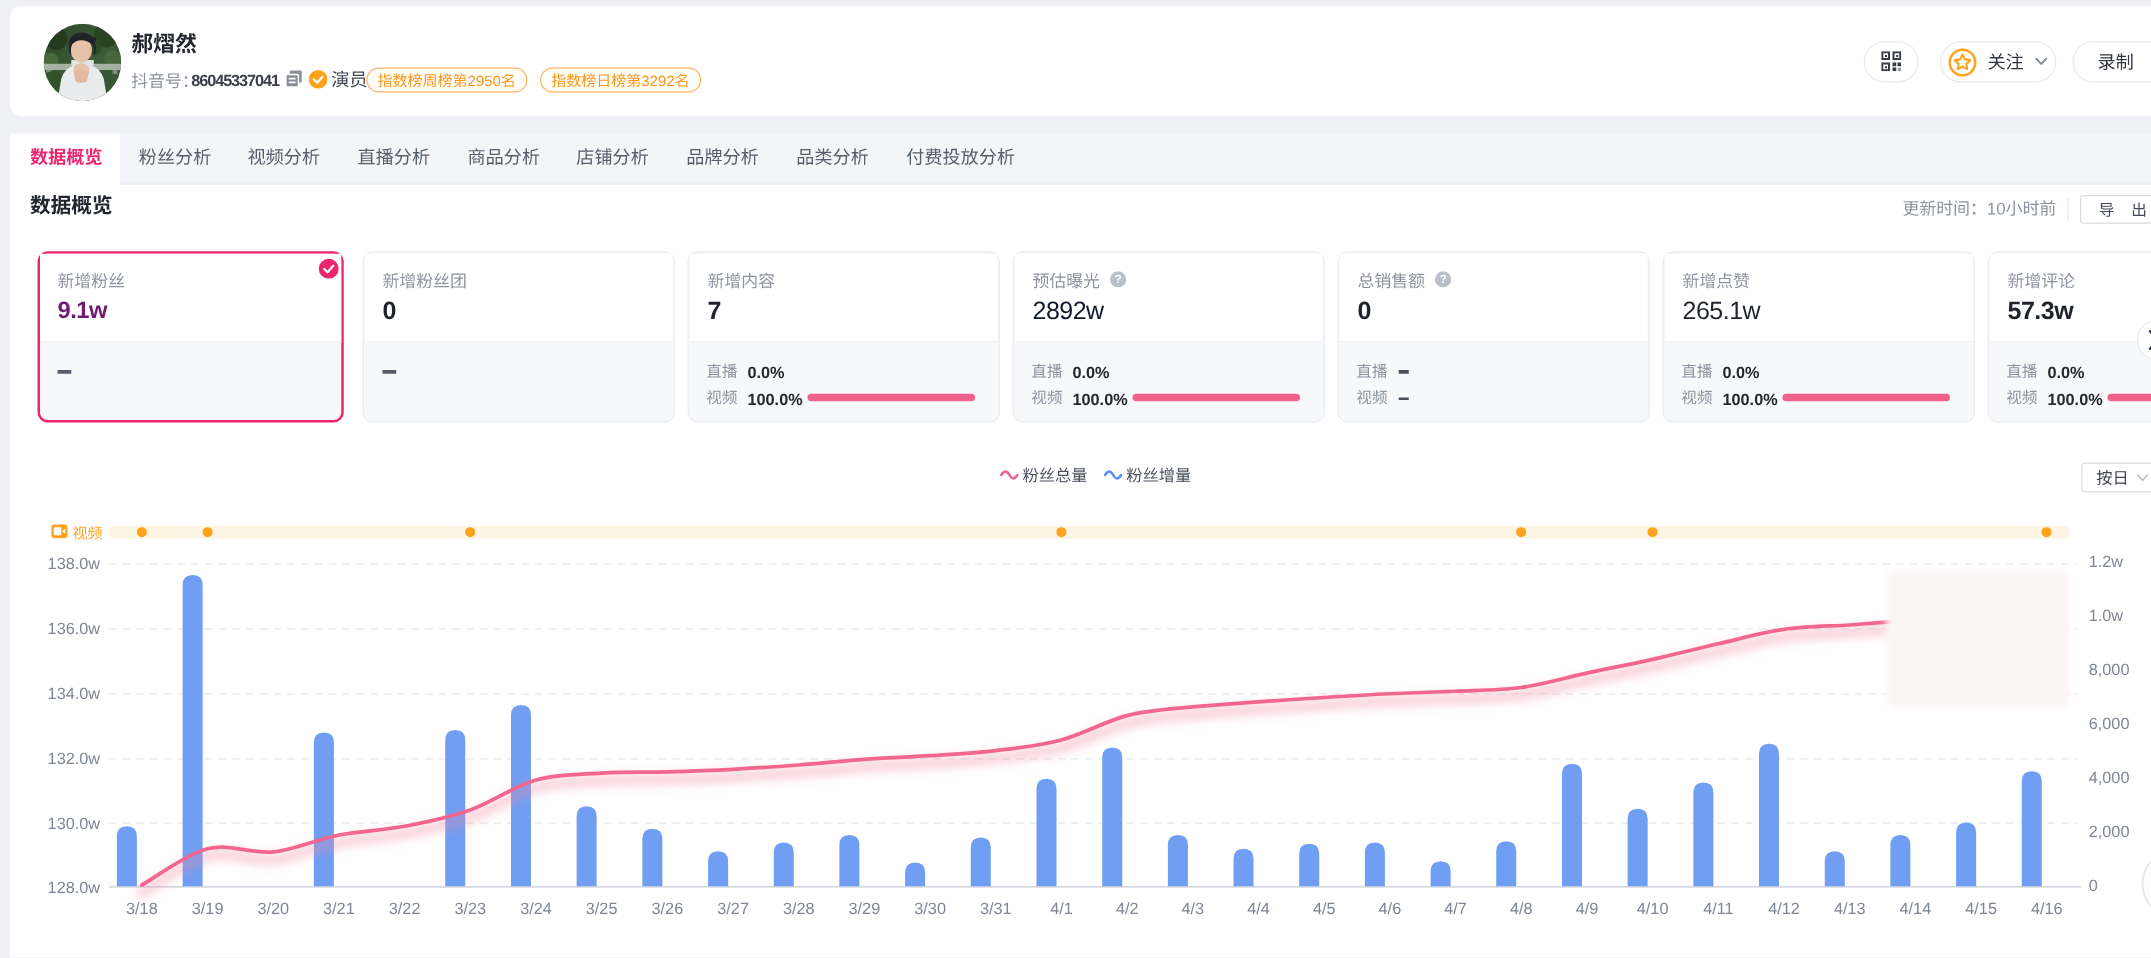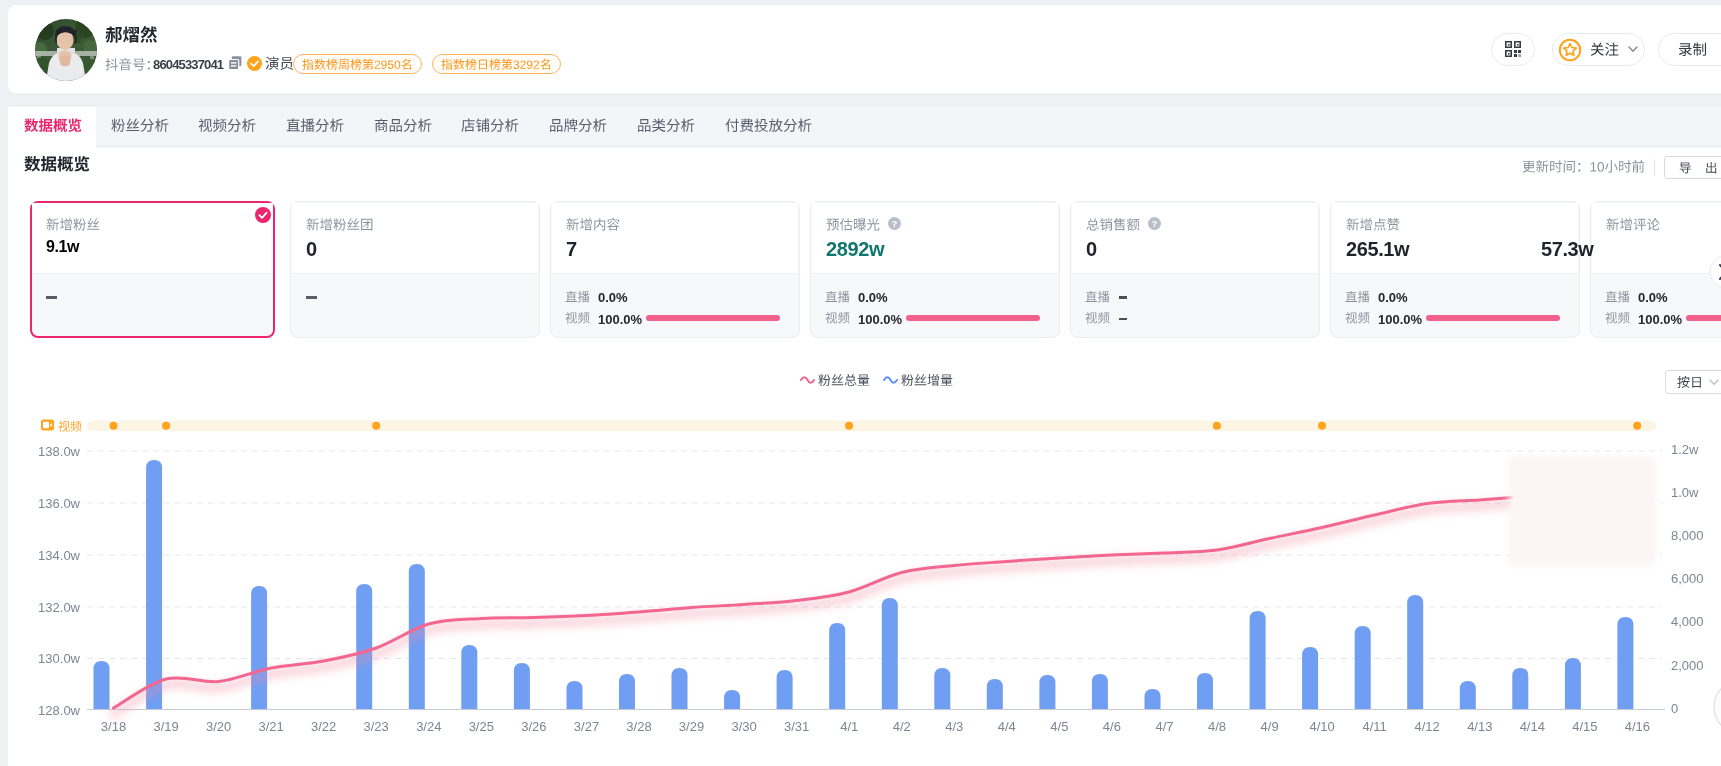--- a/index.html
+++ b/index.html
@@ -132,21 +132,21 @@
 <div style="position:absolute;left:1664px;top:156px;width:66px;height:23px;border:1px solid #d8dbe2;border-radius:3px;background:#fff;"></div>
 <svg style="position:absolute;left:1679.0px;top:157.6px;overflow:visible" width="44" height="18">
     <path transform="translate(0,14.4)" d="M2.6 -2.3C3.4 -1.6 4.3 -0.7 4.7 -0.0L5.4 -0.6C5.0 -1.2 4.1 -2.1 3.4 -2.8H8.1V-0.1C8.1 0.1 8.0 0.1 7.8 0.1C7.5 0.1 6.6 0.1 5.7 0.1C5.9 0.4 6.0 0.7 6.1 1.0C7.2 1.0 8.0 1.0 8.5 0.8C8.9 0.7 9.1 0.4 9.1 -0.1V-2.8H11.8V-3.6H9.1V-4.6H8.1V-3.6H0.8V-2.8H3.2ZM1.7 -9.6V-6.4C1.7 -5.2 2.3 -4.9 4.4 -4.9C4.8 -4.9 8.9 -4.9 9.4 -4.9C10.9 -4.9 11.4 -5.2 11.5 -6.5C11.2 -6.6 10.9 -6.7 10.6 -6.8C10.5 -5.9 10.3 -5.7 9.3 -5.7C8.4 -5.7 5.0 -5.7 4.3 -5.7C2.9 -5.7 2.7 -5.8 2.7 -6.4V-7.0H10.3V-10.0H1.7ZM2.7 -9.2H9.4V-7.9H2.7Z M27.3 -4.3V0.3H36.2V1.0H37.2V-4.3H36.2V-0.7H32.7V-5.1H36.7V-9.4H35.7V-6.0H32.7V-10.5H31.7V-6.0H28.9V-9.4H27.9V-5.1H31.7V-0.7H28.3V-4.3Z" fill="#434956"></path>
   </svg>
 <div style="position:absolute;left:30px;top:201px;width:245px;height:137px;border:2px solid #ed256f;border-radius:8px;background:#f7f8fa;overflow:hidden;"></div>
 <div style="position:absolute;left:32px;top:203px;width:241px;height:71px;background:#fff;"></div>
 <div style="position:absolute;left:32px;top:273px;width:241px;height:1px;background:#eef0f4;"></div>
 <svg style="position:absolute;left:46.0px;top:213.5px;overflow:visible" width="54" height="19">
     <path transform="translate(0,15.5)" d="M4.9 -2.9C5.3 -2.2 5.8 -1.3 6.0 -0.7L6.7 -1.1C6.5 -1.7 6.0 -2.6 5.5 -3.2ZM1.8 -3.2C1.6 -2.3 1.1 -1.5 0.6 -0.9C0.8 -0.8 1.1 -0.5 1.3 -0.4C1.8 -1.0 2.3 -2.0 2.6 -3.0ZM7.5 -10.0V-5.4C7.5 -3.6 7.4 -1.3 6.2 0.3C6.4 0.5 6.8 0.8 7.0 1.0C8.2 -0.8 8.4 -3.5 8.4 -5.4V-5.8H10.5V1.0H11.4V-5.8H12.9V-6.8H8.4V-9.4C9.8 -9.6 11.4 -9.9 12.5 -10.4L11.7 -11.1C10.7 -10.7 9.0 -10.3 7.5 -10.0ZM2.9 -11.2C3.1 -10.8 3.3 -10.3 3.5 -9.9H0.8V-9.1H6.8V-9.9H4.5C4.4 -10.4 4.1 -10.9 3.8 -11.4ZM5.1 -9.0C4.9 -8.4 4.6 -7.5 4.4 -6.8H0.6V-6.0H3.4V-4.6H0.7V-3.7H3.4V-0.2C3.4 -0.1 3.4 -0.1 3.2 -0.1C3.1 -0.1 2.7 -0.1 2.2 -0.1C2.3 0.2 2.5 0.6 2.5 0.8C3.1 0.8 3.6 0.8 3.9 0.6C4.2 0.5 4.3 0.2 4.3 -0.2V-3.7H6.8V-4.6H4.3V-6.0H7.0V-6.8H5.3C5.5 -7.4 5.8 -8.1 6.0 -8.8ZM1.7 -8.8C2.0 -8.2 2.2 -7.4 2.2 -6.8L3.1 -7.1C3.0 -7.6 2.8 -8.4 2.5 -9.0Z M19.8 -8.0C20.2 -7.4 20.6 -6.6 20.7 -6.1L21.3 -6.4C21.2 -6.9 20.8 -7.7 20.4 -8.3ZM23.9 -8.3C23.7 -7.7 23.2 -6.8 22.8 -6.3L23.4 -6.1C23.7 -6.6 24.2 -7.3 24.6 -8.0ZM14.1 -1.7 14.4 -0.7C15.5 -1.2 16.8 -1.7 18.2 -2.2L18.0 -3.2L16.6 -2.6V-7.1H18.0V-8.0H16.6V-11.2H15.7V-8.0H14.2V-7.1H15.7V-2.3ZM19.5 -10.9C19.8 -10.5 20.2 -9.8 20.4 -9.4L21.3 -9.8C21.1 -10.2 20.7 -10.9 20.3 -11.3ZM18.5 -9.4V-4.9H25.7V-9.4H23.9C24.3 -9.9 24.7 -10.4 25.0 -11.0L24.0 -11.4C23.7 -10.8 23.2 -9.9 22.9 -9.4ZM19.4 -8.7H21.7V-5.6H19.4ZM22.5 -8.7H24.9V-5.6H22.5ZM20.2 -1.4H24.2V-0.4H20.2ZM20.2 -2.1V-3.3H24.2V-2.1ZM19.2 -4.0V1.0H20.2V0.4H24.2V1.0H25.1V-4.0Z M37.6 -11.1 36.7 -10.9C37.2 -8.5 37.9 -6.9 39.4 -5.5C39.5 -5.8 39.8 -6.1 40.1 -6.3C38.7 -7.5 38.1 -8.9 37.6 -11.1ZM27.7 -10.2C28.0 -9.3 28.3 -8.1 28.4 -7.3L29.2 -7.5C29.1 -8.3 28.8 -9.5 28.5 -10.4ZM31.8 -10.5C31.6 -9.6 31.2 -8.3 30.9 -7.5L31.6 -7.3C31.9 -8.0 32.3 -9.2 32.7 -10.2ZM27.6 -6.7V-5.7H29.4C29.0 -4.3 28.2 -2.7 27.4 -1.8C27.6 -1.5 27.9 -1.1 28.0 -0.8C28.6 -1.6 29.2 -2.8 29.7 -4.1V1.1H30.6V-4.0C31.1 -3.4 31.7 -2.6 31.9 -2.1L32.5 -2.9C32.3 -3.3 31.1 -4.7 30.6 -5.1V-5.7H32.4V-6.2C32.5 -6.0 32.7 -5.6 32.8 -5.4C32.9 -5.5 33.1 -5.6 33.2 -5.8V-5.0H34.8C34.6 -2.5 33.8 -0.7 32.1 0.3C32.3 0.5 32.6 0.9 32.8 1.1C34.6 -0.2 35.5 -2.1 35.8 -5.0H37.8C37.7 -1.7 37.5 -0.4 37.2 -0.1C37.1 0.0 37.0 0.1 36.7 0.1C36.5 0.1 36.0 0.0 35.4 -0.0C35.6 0.2 35.7 0.6 35.7 0.9C36.3 1.0 36.9 1.0 37.2 0.9C37.6 0.9 37.8 0.8 38.1 0.5C38.5 0.0 38.7 -1.4 38.8 -5.5C38.9 -5.7 38.9 -6.0 38.9 -6.0H33.5C34.6 -7.2 35.2 -8.9 35.6 -10.9L34.7 -11.0C34.3 -9.1 33.6 -7.4 32.4 -6.4V-6.7H30.6V-11.3H29.7V-6.7Z M41.2 -0.7V0.3H53.3V-0.7ZM42.1 -1.9C42.4 -2.1 42.9 -2.1 46.8 -2.4C46.8 -2.6 46.8 -3.0 46.9 -3.3L43.4 -3.1C44.8 -4.5 46.1 -6.4 47.3 -8.3L46.4 -8.8C46.0 -8.1 45.5 -7.3 45.1 -6.6L43.0 -6.5C43.9 -7.8 44.8 -9.4 45.5 -10.9L44.5 -11.3C43.9 -9.6 42.8 -7.7 42.4 -7.3C42.1 -6.8 41.9 -6.5 41.6 -6.4C41.7 -6.1 41.9 -5.7 41.9 -5.5C42.2 -5.5 42.5 -5.6 44.4 -5.7C43.8 -4.9 43.2 -4.2 43.0 -3.9C42.5 -3.3 42.1 -2.9 41.8 -2.9C41.9 -2.6 42.1 -2.1 42.1 -1.9ZM47.6 -2.0C48.0 -2.1 48.5 -2.2 52.8 -2.4C52.8 -2.6 52.8 -3.1 52.9 -3.3L49.0 -3.1C50.4 -4.6 51.8 -6.4 53.0 -8.2L52.1 -8.7C51.7 -8.0 51.2 -7.3 50.8 -6.7L48.6 -6.6C49.5 -7.8 50.4 -9.4 51.1 -10.9L50.1 -11.3C49.5 -9.6 48.4 -7.8 48.0 -7.3C47.7 -6.8 47.4 -6.5 47.2 -6.5C47.3 -6.2 47.4 -5.7 47.5 -5.5C47.7 -5.6 48.1 -5.7 50.1 -5.8C49.4 -4.9 48.8 -4.2 48.5 -3.9C48.0 -3.4 47.6 -3.0 47.3 -2.9C47.4 -2.7 47.6 -2.2 47.6 -2.0Z" fill="#8b919d"></path>
   </svg>
-<div class="abs" style="left:46px;top:238px;font-size:16px;font-weight:bold;letter-spacing:-0.4px;color:#000000">9.1w</div>
+<div class="abs" style="left:46px;top:238px;font-size:19px;font-weight:bold;letter-spacing:-0.4px;color:#701a75">9.1w</div>
 <div style="position:absolute;left:46px;top:296px;width:11px;height:2.5px;background:#575e69;"></div>
 <div style="position:absolute;left:290px;top:201px;width:250px;height:137px;border:1px solid #e9ecf1;border-radius:8px;background:#f7f8fa;overflow:hidden;"></div>
 <div style="position:absolute;left:292px;top:203px;width:246px;height:71px;background:#fff;"></div>
 <div style="position:absolute;left:292px;top:273px;width:246px;height:1px;background:#eef0f4;"></div>
 <svg style="position:absolute;left:306.0px;top:213.5px;overflow:visible" width="68" height="19">
     <path transform="translate(0,15.5)" d="M4.9 -2.9C5.3 -2.2 5.8 -1.3 6.0 -0.7L6.7 -1.1C6.5 -1.7 6.0 -2.6 5.5 -3.2ZM1.8 -3.2C1.6 -2.3 1.1 -1.5 0.6 -0.9C0.8 -0.8 1.1 -0.5 1.3 -0.4C1.8 -1.0 2.3 -2.0 2.6 -3.0ZM7.5 -10.0V-5.4C7.5 -3.6 7.4 -1.3 6.2 0.3C6.4 0.5 6.8 0.8 7.0 1.0C8.2 -0.8 8.4 -3.5 8.4 -5.4V-5.8H10.5V1.0H11.4V-5.8H12.9V-6.8H8.4V-9.4C9.8 -9.6 11.4 -9.9 12.5 -10.4L11.7 -11.1C10.7 -10.7 9.0 -10.3 7.5 -10.0ZM2.9 -11.2C3.1 -10.8 3.3 -10.3 3.5 -9.9H0.8V-9.1H6.8V-9.9H4.5C4.4 -10.4 4.1 -10.9 3.8 -11.4ZM5.1 -9.0C4.9 -8.4 4.6 -7.5 4.4 -6.8H0.6V-6.0H3.4V-4.6H0.7V-3.7H3.4V-0.2C3.4 -0.1 3.4 -0.1 3.2 -0.1C3.1 -0.1 2.7 -0.1 2.2 -0.1C2.3 0.2 2.5 0.6 2.5 0.8C3.1 0.8 3.6 0.8 3.9 0.6C4.2 0.5 4.3 0.2 4.3 -0.2V-3.7H6.8V-4.6H4.3V-6.0H7.0V-6.8H5.3C5.5 -7.4 5.8 -8.1 6.0 -8.8ZM1.7 -8.8C2.0 -8.2 2.2 -7.4 2.2 -6.8L3.1 -7.1C3.0 -7.6 2.8 -8.4 2.5 -9.0Z M19.8 -8.0C20.2 -7.4 20.6 -6.6 20.7 -6.1L21.3 -6.4C21.2 -6.9 20.8 -7.7 20.4 -8.3ZM23.9 -8.3C23.7 -7.7 23.2 -6.8 22.8 -6.3L23.4 -6.1C23.7 -6.6 24.2 -7.3 24.6 -8.0ZM14.1 -1.7 14.4 -0.7C15.5 -1.2 16.8 -1.7 18.2 -2.2L18.0 -3.2L16.6 -2.6V-7.1H18.0V-8.0H16.6V-11.2H15.7V-8.0H14.2V-7.1H15.7V-2.3ZM19.5 -10.9C19.8 -10.5 20.2 -9.8 20.4 -9.4L21.3 -9.8C21.1 -10.2 20.7 -10.9 20.3 -11.3ZM18.5 -9.4V-4.9H25.7V-9.4H23.9C24.3 -9.9 24.7 -10.4 25.0 -11.0L24.0 -11.4C23.7 -10.8 23.2 -9.9 22.9 -9.4ZM19.4 -8.7H21.7V-5.6H19.4ZM22.5 -8.7H24.9V-5.6H22.5ZM20.2 -1.4H24.2V-0.4H20.2ZM20.2 -2.1V-3.3H24.2V-2.1ZM19.2 -4.0V1.0H20.2V0.4H24.2V1.0H25.1V-4.0Z M37.6 -11.1 36.7 -10.9C37.2 -8.5 37.9 -6.9 39.4 -5.5C39.5 -5.8 39.8 -6.1 40.1 -6.3C38.7 -7.5 38.1 -8.9 37.6 -11.1ZM27.7 -10.2C28.0 -9.3 28.3 -8.1 28.4 -7.3L29.2 -7.5C29.1 -8.3 28.8 -9.5 28.5 -10.4ZM31.8 -10.5C31.6 -9.6 31.2 -8.3 30.9 -7.5L31.6 -7.3C31.9 -8.0 32.3 -9.2 32.7 -10.2ZM27.6 -6.7V-5.7H29.4C29.0 -4.3 28.2 -2.7 27.4 -1.8C27.6 -1.5 27.9 -1.1 28.0 -0.8C28.6 -1.6 29.2 -2.8 29.7 -4.1V1.1H30.6V-4.0C31.1 -3.4 31.7 -2.6 31.9 -2.1L32.5 -2.9C32.3 -3.3 31.1 -4.7 30.6 -5.1V-5.7H32.4V-6.2C32.5 -6.0 32.7 -5.6 32.8 -5.4C32.9 -5.5 33.1 -5.6 33.2 -5.8V-5.0H34.8C34.6 -2.5 33.8 -0.7 32.1 0.3C32.3 0.5 32.6 0.9 32.8 1.1C34.6 -0.2 35.5 -2.1 35.8 -5.0H37.8C37.7 -1.7 37.5 -0.4 37.2 -0.1C37.1 0.0 37.0 0.1 36.7 0.1C36.5 0.1 36.0 0.0 35.4 -0.0C35.6 0.2 35.7 0.6 35.7 0.9C36.3 1.0 36.9 1.0 37.2 0.9C37.6 0.9 37.8 0.8 38.1 0.5C38.5 0.0 38.7 -1.4 38.8 -5.5C38.9 -5.7 38.9 -6.0 38.9 -6.0H33.5C34.6 -7.2 35.2 -8.9 35.6 -10.9L34.7 -11.0C34.3 -9.1 33.6 -7.4 32.4 -6.4V-6.7H30.6V-11.3H29.7V-6.7Z M41.2 -0.7V0.3H53.3V-0.7ZM42.1 -1.9C42.4 -2.1 42.9 -2.1 46.8 -2.4C46.8 -2.6 46.8 -3.0 46.9 -3.3L43.4 -3.1C44.8 -4.5 46.1 -6.4 47.3 -8.3L46.4 -8.8C46.0 -8.1 45.5 -7.3 45.1 -6.6L43.0 -6.5C43.9 -7.8 44.8 -9.4 45.5 -10.9L44.5 -11.3C43.9 -9.6 42.8 -7.7 42.4 -7.3C42.1 -6.8 41.9 -6.5 41.6 -6.4C41.7 -6.1 41.9 -5.7 41.9 -5.5C42.2 -5.5 42.5 -5.6 44.4 -5.7C43.8 -4.9 43.2 -4.2 43.0 -3.9C42.5 -3.3 42.1 -2.9 41.8 -2.9C41.9 -2.6 42.1 -2.1 42.1 -1.9ZM47.6 -2.0C48.0 -2.1 48.5 -2.2 52.8 -2.4C52.8 -2.6 52.8 -3.1 52.9 -3.3L49.0 -3.1C50.4 -4.6 51.8 -6.4 53.0 -8.2L52.1 -8.7C51.7 -8.0 51.2 -7.3 50.8 -6.7L48.6 -6.6C49.5 -7.8 50.4 -9.4 51.1 -10.9L50.1 -11.3C49.5 -9.6 48.4 -7.8 48.0 -7.3C47.7 -6.8 47.4 -6.5 47.2 -6.5C47.3 -6.2 47.4 -5.7 47.5 -5.5C47.7 -5.6 48.1 -5.7 50.1 -5.8C49.4 -4.9 48.8 -4.2 48.5 -3.9C48.0 -3.4 47.6 -3.0 47.3 -2.9C47.4 -2.7 47.6 -2.2 47.6 -2.0Z M55.1 -10.7V1.1H56.2V0.5H65.3V1.1H66.4V-10.7ZM56.2 -0.4V-9.8H65.3V-0.4ZM61.4 -9.2V-7.5H57.1V-6.6H61.1C60.0 -5.1 58.4 -3.8 56.9 -3.0C57.1 -2.8 57.4 -2.5 57.5 -2.3C58.9 -3.0 60.3 -4.2 61.4 -5.5V-2.3C61.4 -2.1 61.4 -2.1 61.2 -2.1C61.0 -2.1 60.5 -2.1 59.8 -2.1C60.0 -1.8 60.1 -1.5 60.2 -1.2C61.0 -1.2 61.6 -1.2 61.9 -1.4C62.3 -1.5 62.4 -1.8 62.4 -2.3V-6.6H64.5V-7.5H62.4V-9.2Z" fill="#8b919d"></path>
   </svg>
 <div class="abs" style="left:306px;top:238px;font-size:20px;font-weight:bold;letter-spacing:-0.4px;color:#1f232b">0</div>
 <div style="position:absolute;left:306px;top:296px;width:11px;height:2.5px;background:#575e69;"></div>
 <div style="position:absolute;left:550px;top:201px;width:250px;height:137px;border:1px solid #e9ecf1;border-radius:8px;background:#f7f8fa;overflow:hidden;"></div>
@@ -168,21 +168,21 @@
 <div style="position:absolute;left:810px;top:201px;width:250px;height:137px;border:1px solid #e9ecf1;border-radius:8px;background:#f7f8fa;overflow:hidden;"></div>
 <div style="position:absolute;left:812px;top:203px;width:246px;height:71px;background:#fff;"></div>
 <div style="position:absolute;left:812px;top:273px;width:246px;height:1px;background:#eef0f4;"></div>
 <svg style="position:absolute;left:826.0px;top:213.5px;overflow:visible" width="54" height="19">
     <path transform="translate(0,15.5)" d="M9.0 -6.7V-4.0C9.0 -2.6 8.7 -0.8 5.5 0.3C5.8 0.5 6.0 0.8 6.2 1.0C9.6 -0.2 10.0 -2.3 10.0 -4.0V-6.7ZM9.8 -1.2C10.6 -0.5 11.7 0.5 12.3 1.1L13.0 0.4C12.4 -0.2 11.3 -1.2 10.5 -1.8ZM1.2 -8.2C2.0 -7.7 3.1 -6.9 3.8 -6.3H0.5V-5.4H2.7V-0.1C2.7 0.0 2.7 0.1 2.5 0.1C2.3 0.1 1.7 0.1 1.0 0.1C1.1 0.4 1.3 0.8 1.3 1.1C2.2 1.1 2.8 1.0 3.2 0.9C3.6 0.7 3.7 0.4 3.7 -0.1V-5.4H5.2C4.9 -4.7 4.6 -4.0 4.4 -3.5L5.2 -3.3C5.5 -4.0 6.0 -5.2 6.3 -6.2L5.7 -6.4L5.5 -6.3H4.6L4.9 -6.7C4.6 -6.9 4.1 -7.3 3.6 -7.6C4.4 -8.3 5.3 -9.3 5.9 -10.3L5.3 -10.7L5.1 -10.7H0.8V-9.8H4.4C4.0 -9.2 3.5 -8.5 2.9 -8.1L1.7 -8.9ZM6.8 -8.5V-2.1H7.7V-7.5H11.4V-2.1H12.4V-8.5H9.8L10.2 -9.8H12.9V-10.7H6.3V-9.8H9.1C9.0 -9.4 8.9 -8.9 8.8 -8.5Z M17.1 -11.3C16.3 -9.2 15.1 -7.2 13.7 -5.9C13.9 -5.7 14.2 -5.1 14.3 -4.9C14.8 -5.4 15.2 -5.9 15.7 -6.5V1.1H16.6V-8.0C17.2 -9.0 17.7 -10.0 18.1 -11.0ZM17.9 -8.4V-7.4H21.6V-4.6H18.7V1.1H19.7V0.5H24.6V1.0H25.6V-4.6H22.6V-7.4H26.5V-8.4H22.6V-11.3H21.6V-8.4ZM19.7 -0.5V-3.7H24.6V-0.5Z M33.3 -8.7H38.1V-8.0H33.3ZM33.3 -10.2H38.1V-9.4H33.3ZM33.1 -2.3C33.4 -2.0 33.9 -1.5 34.0 -1.2L34.7 -1.7C34.5 -2.0 34.0 -2.4 33.7 -2.7ZM30.4 -5.6V-2.5H28.8V-5.6ZM30.4 -6.5H28.8V-9.5H30.4ZM28.0 -10.4V-0.5H28.8V-1.6H31.2V-10.4ZM32.0 -6.4V-5.7H33.7V-4.7H31.6V-4.0H33.5C32.9 -3.4 32.0 -2.8 31.2 -2.5C31.4 -2.4 31.6 -2.1 31.8 -1.9C32.7 -2.3 33.8 -3.1 34.5 -4.0H37.1C37.6 -3.2 38.6 -2.3 39.4 -1.8C39.6 -2.0 39.8 -2.3 40.0 -2.5C39.3 -2.8 38.5 -3.4 37.9 -4.0H39.9V-4.7H37.8V-5.7H39.5V-6.4H37.8V-7.2H39.0V-10.9H32.3V-7.2H33.7V-6.4ZM34.6 -7.2H36.9V-6.4H34.6ZM34.6 -4.7V-5.7H36.9V-4.7ZM37.7 -2.7C37.4 -2.4 36.8 -1.8 36.4 -1.4L36.1 -1.6V-3.6H35.2V-1.6C33.8 -1.0 32.4 -0.5 31.5 -0.1L31.8 0.6C32.8 0.2 34.0 -0.3 35.2 -0.8V0.1C35.2 0.3 35.2 0.3 35.0 0.3C34.8 0.4 34.3 0.4 33.7 0.3C33.8 0.6 34.0 0.9 34.0 1.1C34.8 1.1 35.4 1.1 35.7 1.0C36.0 0.8 36.1 0.6 36.1 0.2V-0.8C37.1 -0.4 38.2 0.2 38.9 0.6L39.4 -0.1C38.8 -0.4 38.0 -0.8 37.1 -1.2C37.5 -1.5 37.9 -1.9 38.3 -2.3Z M42.4 -10.3C43.1 -9.3 43.7 -7.9 44.0 -7.0L44.9 -7.3C44.7 -8.3 44.0 -9.6 43.3 -10.7ZM51.2 -10.8C50.9 -9.8 50.1 -8.3 49.5 -7.3L50.4 -7.0C51.0 -7.9 51.7 -9.3 52.3 -10.4ZM46.7 -11.3V-6.2H41.2V-5.2H44.8C44.6 -2.7 44.1 -0.7 41.0 0.2C41.2 0.4 41.5 0.8 41.6 1.1C45.0 -0.0 45.7 -2.3 45.9 -5.2H48.4V-0.4C48.4 0.7 48.7 1.1 50.0 1.1C50.2 1.1 51.7 1.1 51.9 1.1C53.1 1.1 53.3 0.5 53.5 -1.7C53.2 -1.8 52.7 -2.0 52.5 -2.2C52.5 -0.2 52.4 0.1 51.8 0.1C51.5 0.1 50.3 0.1 50.1 0.1C49.5 0.1 49.4 0.0 49.4 -0.4V-5.2H53.3V-6.2H47.7V-11.3Z" fill="#8b919d"></path>
   </svg>
 <svg class="abs" style="left:888px;top:217px" width="13" height="13">
     <circle cx="6.5" cy="6.5" r="6.5" fill="#b9bfca"></circle>
     <text x="6.5" y="9.8" text-anchor="middle" font-size="9.5" font-weight="bold" fill="#fff" font-family="Liberation Sans">?</text>
   </svg>
-<div class="abs" style="left:826px;top:238px;font-size:20px;font-weight:bold;letter-spacing:-0.4px;color:#0f766e">2892w</div>
+<div class="abs" style="left:826px;top:238px;font-size:20px;font-weight:normal;letter-spacing:-0.4px;color:#0f172a">2892w</div>
 <svg style="position:absolute;left:825.0px;top:286.6px;overflow:visible" width="25" height="18">
     <path transform="translate(0,14.4)" d="M2.4 -7.6V-0.3H0.6V0.5H12.0V-0.3H10.2V-7.6H6.2L6.4 -8.6H11.6V-9.4H6.6L6.8 -10.4L5.7 -10.5L5.6 -9.4H0.9V-8.6H5.5L5.3 -7.6ZM3.3 -5.0H9.3V-4.0H3.3ZM3.3 -5.7V-6.8H9.3V-5.7ZM3.3 -3.3H9.3V-2.2H3.3ZM3.3 -0.3V-1.5H9.3V-0.3Z M22.6 -9.2C22.4 -8.6 22.0 -7.8 21.7 -7.2H21.0V-9.3C22.0 -9.4 23.0 -9.6 23.8 -9.7L23.3 -10.4C21.8 -10.1 19.2 -9.8 17.0 -9.7C17.1 -9.5 17.2 -9.2 17.2 -9.0C18.1 -9.1 19.1 -9.1 20.1 -9.2V-7.2H16.9V-6.5H19.3C18.6 -5.5 17.4 -4.6 16.3 -4.2C16.5 -4.0 16.7 -3.7 16.9 -3.5C17.1 -3.6 17.3 -3.7 17.6 -3.8V1.0H18.4V0.4H22.8V0.9H23.7V-3.8L24.1 -3.6C24.2 -3.8 24.5 -4.1 24.7 -4.3C23.7 -4.7 22.5 -5.6 21.8 -6.5H24.3V-7.2H22.5C22.8 -7.7 23.1 -8.4 23.4 -8.9ZM17.8 -8.7C18.1 -8.2 18.4 -7.6 18.5 -7.2L19.3 -7.5C19.1 -7.9 18.8 -8.5 18.6 -9.0ZM20.1 -6.2V-4.1H21.0V-6.2C21.6 -5.3 22.7 -4.4 23.7 -3.8H17.6C18.5 -4.4 19.5 -5.3 20.1 -6.2ZM20.1 -3.1V-2.1H18.4V-3.1ZM20.9 -3.1H22.8V-2.1H20.9ZM20.1 -1.4V-0.3H18.4V-1.4ZM20.9 -1.4H22.8V-0.3H20.9ZM14.6 -10.5V-8.0H13.0V-7.1H14.6V-4.5L12.8 -3.9L13.1 -3.0L14.6 -3.6V-0.1C14.6 0.1 14.5 0.1 14.4 0.1C14.2 0.2 13.7 0.2 13.2 0.1C13.3 0.4 13.4 0.8 13.5 1.0C14.3 1.0 14.7 1.0 15.0 0.8C15.3 0.7 15.5 0.4 15.5 -0.1V-3.9L16.8 -4.4L16.6 -5.3L15.5 -4.9V-7.1H16.8V-8.0H15.5V-10.5Z" fill="#8b919d"></path>
   </svg>
 <svg style="position:absolute;left:825.0px;top:308.1px;overflow:visible" width="25" height="18">
     <path transform="translate(0,14.4)" d="M5.6 -9.9V-3.2H6.5V-9.1H10.4V-3.2H11.3V-9.9ZM1.9 -10.1C2.4 -9.6 2.9 -8.9 3.1 -8.4L3.9 -8.9C3.6 -9.3 3.1 -10.0 2.6 -10.5ZM8.0 -8.1V-5.7C8.0 -3.7 7.6 -1.3 4.4 0.3C4.6 0.5 4.9 0.8 5.0 1.0C6.9 0.0 7.9 -1.3 8.4 -2.7V-0.2C8.4 0.6 8.7 0.8 9.6 0.8H10.7C11.8 0.8 11.9 0.3 12.1 -1.7C11.8 -1.7 11.5 -1.9 11.3 -2.0C11.2 -0.2 11.2 0.1 10.7 0.1H9.7C9.4 0.1 9.3 0.0 9.3 -0.4V-3.5H8.6C8.8 -4.2 8.9 -5.0 8.9 -5.7V-8.1ZM0.8 -8.3V-7.5H3.8C3.1 -5.9 1.8 -4.3 0.5 -3.5C0.6 -3.3 0.9 -2.8 0.9 -2.6C1.4 -2.9 1.9 -3.4 2.4 -3.9V1.0H3.3V-4.4C3.7 -3.8 4.2 -3.1 4.5 -2.7L5.1 -3.5C4.9 -3.8 4.0 -4.8 3.5 -5.3C4.1 -6.1 4.6 -7.1 5.0 -8.1L4.5 -8.4L4.3 -8.3Z M21.3 -6.3C21.2 -1.9 21.1 -0.4 18.1 0.4C18.2 0.5 18.5 0.8 18.5 1.0C21.8 0.1 22.0 -1.6 22.1 -6.3ZM21.6 -1.1C22.4 -0.4 23.5 0.5 24.0 1.0L24.6 0.4C24.1 -0.1 23.0 -1.0 22.1 -1.6ZM17.9 -4.8C17.2 -2.2 15.8 -0.5 13.1 0.3C13.3 0.5 13.5 0.8 13.6 1.0C16.4 0.0 18.0 -1.8 18.7 -4.6ZM14.2 -5.0C13.9 -4.0 13.5 -3.1 13.0 -2.5C13.2 -2.4 13.5 -2.1 13.7 -2.0C14.2 -2.7 14.7 -3.8 14.9 -4.8ZM19.3 -7.6V-1.7H20.1V-6.9H23.2V-1.7H24.0V-7.6H21.8L22.3 -8.9H24.4V-9.8H19.0V-8.9H21.4C21.2 -8.5 21.1 -8.0 20.9 -7.6ZM13.9 -9.4V-6.6H13.0V-5.8H15.6V-2.0H16.4V-5.8H18.8V-6.6H16.7V-8.2H18.5V-9.0H16.7V-10.5H15.8V-6.6H14.7V-9.4Z" fill="#8b919d"></path>
   </svg>
 <div class="abs" style="left:858px;top:290px;font-size:13px;font-weight:bold;color:#23272f">0.0%</div>
 <div class="abs" style="left:858px;top:311.5px;font-size:13px;font-weight:bold;color:#23272f">100.0%</div>
 <div style="position:absolute;left:906px;top:314.5px;width:134px;height:6px;background:#f1618c;border-radius:3px;"></div>
 <div style="position:absolute;left:1070px;top:201px;width:250px;height:137px;border:1px solid #e9ecf1;border-radius:8px;background:#f7f8fa;overflow:hidden;"></div>
@@ -203,37 +203,37 @@
     <path transform="translate(0,14.4)" d="M5.6 -9.9V-3.2H6.5V-9.1H10.4V-3.2H11.3V-9.9ZM1.9 -10.1C2.4 -9.6 2.9 -8.9 3.1 -8.4L3.9 -8.9C3.6 -9.3 3.1 -10.0 2.6 -10.5ZM8.0 -8.1V-5.7C8.0 -3.7 7.6 -1.3 4.4 0.3C4.6 0.5 4.9 0.8 5.0 1.0C6.9 0.0 7.9 -1.3 8.4 -2.7V-0.2C8.4 0.6 8.7 0.8 9.6 0.8H10.7C11.8 0.8 11.9 0.3 12.1 -1.7C11.8 -1.7 11.5 -1.9 11.3 -2.0C11.2 -0.2 11.2 0.1 10.7 0.1H9.7C9.4 0.1 9.3 0.0 9.3 -0.4V-3.5H8.6C8.8 -4.2 8.9 -5.0 8.9 -5.7V-8.1ZM0.8 -8.3V-7.5H3.8C3.1 -5.9 1.8 -4.3 0.5 -3.5C0.6 -3.3 0.9 -2.8 0.9 -2.6C1.4 -2.9 1.9 -3.4 2.4 -3.9V1.0H3.3V-4.4C3.7 -3.8 4.2 -3.1 4.5 -2.7L5.1 -3.5C4.9 -3.8 4.0 -4.8 3.5 -5.3C4.1 -6.1 4.6 -7.1 5.0 -8.1L4.5 -8.4L4.3 -8.3Z M21.3 -6.3C21.2 -1.9 21.1 -0.4 18.1 0.4C18.2 0.5 18.5 0.8 18.5 1.0C21.8 0.1 22.0 -1.6 22.1 -6.3ZM21.6 -1.1C22.4 -0.4 23.5 0.5 24.0 1.0L24.6 0.4C24.1 -0.1 23.0 -1.0 22.1 -1.6ZM17.9 -4.8C17.2 -2.2 15.8 -0.5 13.1 0.3C13.3 0.5 13.5 0.8 13.6 1.0C16.4 0.0 18.0 -1.8 18.7 -4.6ZM14.2 -5.0C13.9 -4.0 13.5 -3.1 13.0 -2.5C13.2 -2.4 13.5 -2.1 13.7 -2.0C14.2 -2.7 14.7 -3.8 14.9 -4.8ZM19.3 -7.6V-1.7H20.1V-6.9H23.2V-1.7H24.0V-7.6H21.8L22.3 -8.9H24.4V-9.8H19.0V-8.9H21.4C21.2 -8.5 21.1 -8.0 20.9 -7.6ZM13.9 -9.4V-6.6H13.0V-5.8H15.6V-2.0H16.4V-5.8H18.8V-6.6H16.7V-8.2H18.5V-9.0H16.7V-10.5H15.8V-6.6H14.7V-9.4Z" fill="#8b919d"></path>
   </svg>
 <div style="position:absolute;left:1119px;top:296px;width:8px;height:2.5px;background:#4a4f59;"></div>
 <div style="position:absolute;left:1119px;top:317.5px;width:8px;height:2.5px;background:#4a4f59;"></div>
 <div style="position:absolute;left:1330px;top:201px;width:250px;height:137px;border:1px solid #e9ecf1;border-radius:8px;background:#f7f8fa;overflow:hidden;"></div>
 <div style="position:absolute;left:1332px;top:203px;width:246px;height:71px;background:#fff;"></div>
 <div style="position:absolute;left:1332px;top:273px;width:246px;height:1px;background:#eef0f4;"></div>
 <svg style="position:absolute;left:1346.0px;top:213.5px;overflow:visible" width="54" height="19">
     <path transform="translate(0,15.5)" d="M4.9 -2.9C5.3 -2.2 5.8 -1.3 6.0 -0.7L6.7 -1.1C6.5 -1.7 6.0 -2.6 5.5 -3.2ZM1.8 -3.2C1.6 -2.3 1.1 -1.5 0.6 -0.9C0.8 -0.8 1.1 -0.5 1.3 -0.4C1.8 -1.0 2.3 -2.0 2.6 -3.0ZM7.5 -10.0V-5.4C7.5 -3.6 7.4 -1.3 6.2 0.3C6.4 0.5 6.8 0.8 7.0 1.0C8.2 -0.8 8.4 -3.5 8.4 -5.4V-5.8H10.5V1.0H11.4V-5.8H12.9V-6.8H8.4V-9.4C9.8 -9.6 11.4 -9.9 12.5 -10.4L11.7 -11.1C10.7 -10.7 9.0 -10.3 7.5 -10.0ZM2.9 -11.2C3.1 -10.8 3.3 -10.3 3.5 -9.9H0.8V-9.1H6.8V-9.9H4.5C4.4 -10.4 4.1 -10.9 3.8 -11.4ZM5.1 -9.0C4.9 -8.4 4.6 -7.5 4.4 -6.8H0.6V-6.0H3.4V-4.6H0.7V-3.7H3.4V-0.2C3.4 -0.1 3.4 -0.1 3.2 -0.1C3.1 -0.1 2.7 -0.1 2.2 -0.1C2.3 0.2 2.5 0.6 2.5 0.8C3.1 0.8 3.6 0.8 3.9 0.6C4.2 0.5 4.3 0.2 4.3 -0.2V-3.7H6.8V-4.6H4.3V-6.0H7.0V-6.8H5.3C5.5 -7.4 5.8 -8.1 6.0 -8.8ZM1.7 -8.8C2.0 -8.2 2.2 -7.4 2.2 -6.8L3.1 -7.1C3.0 -7.6 2.8 -8.4 2.5 -9.0Z M19.8 -8.0C20.2 -7.4 20.6 -6.6 20.7 -6.1L21.3 -6.4C21.2 -6.9 20.8 -7.7 20.4 -8.3ZM23.9 -8.3C23.7 -7.7 23.2 -6.8 22.8 -6.3L23.4 -6.1C23.7 -6.6 24.2 -7.3 24.6 -8.0ZM14.1 -1.7 14.4 -0.7C15.5 -1.2 16.8 -1.7 18.2 -2.2L18.0 -3.2L16.6 -2.6V-7.1H18.0V-8.0H16.6V-11.2H15.7V-8.0H14.2V-7.1H15.7V-2.3ZM19.5 -10.9C19.8 -10.5 20.2 -9.8 20.4 -9.4L21.3 -9.8C21.1 -10.2 20.7 -10.9 20.3 -11.3ZM18.5 -9.4V-4.9H25.7V-9.4H23.9C24.3 -9.9 24.7 -10.4 25.0 -11.0L24.0 -11.4C23.7 -10.8 23.2 -9.9 22.9 -9.4ZM19.4 -8.7H21.7V-5.6H19.4ZM22.5 -8.7H24.9V-5.6H22.5ZM20.2 -1.4H24.2V-0.4H20.2ZM20.2 -2.1V-3.3H24.2V-2.1ZM19.2 -4.0V1.0H20.2V0.4H24.2V1.0H25.1V-4.0Z M30.2 -6.3H37.3V-3.9H30.2ZM31.6 -1.7C31.8 -0.9 31.9 0.3 31.9 1.0L32.9 0.8C32.9 0.2 32.8 -0.9 32.5 -1.8ZM34.4 -1.7C34.8 -0.9 35.2 0.3 35.3 0.9L36.3 0.7C36.2 0.0 35.7 -1.1 35.3 -1.9ZM37.1 -1.8C37.8 -1.0 38.6 0.2 38.9 1.0L39.8 0.6C39.5 -0.2 38.7 -1.3 38.0 -2.2ZM29.4 -2.1C29.0 -1.1 28.3 0.0 27.6 0.6L28.5 1.1C29.2 0.4 29.9 -0.8 30.3 -1.8ZM29.2 -7.2V-2.9H38.3V-7.2H34.2V-9.0H39.3V-9.9H34.2V-11.3H33.1V-7.2Z M47.5 -0.9C49.1 -0.4 51.2 0.5 52.2 1.1L52.8 0.2C51.7 -0.4 49.6 -1.2 48.0 -1.6ZM43.1 -5.4V-1.1H44.1V-4.5H50.4V-1.2H51.5V-5.4ZM46.7 -3.8V-2.8C46.7 -1.6 45.9 -0.5 41.8 0.2C42.0 0.4 42.3 0.8 42.4 1.1C46.6 0.3 47.7 -1.1 47.7 -2.8V-3.8ZM44.5 -5.8C44.8 -5.9 45.1 -6.0 47.2 -6.5C47.2 -6.7 47.2 -7.0 47.2 -7.2L45.6 -6.8V-8.1H47.0V-8.8H44.9V-9.7H46.7V-10.4H44.9V-11.4H44.0V-10.4H43.0L43.3 -11.1L42.4 -11.2C42.3 -10.7 42.0 -9.9 41.5 -9.3C41.7 -9.3 42.1 -9.1 42.3 -8.9C42.4 -9.2 42.6 -9.4 42.7 -9.7H44.0V-8.8H41.3V-8.1H42.9C42.7 -7.1 42.3 -6.5 41.0 -6.1C41.2 -6.0 41.4 -5.6 41.5 -5.4C43.0 -6.0 43.6 -6.8 43.8 -8.1H44.7V-7.3C44.7 -6.7 44.4 -6.5 44.2 -6.4C44.3 -6.3 44.5 -6.0 44.5 -5.8ZM47.4 -8.8V-8.1H48.9C48.7 -7.2 48.3 -6.6 47.2 -6.3C47.4 -6.2 47.6 -5.9 47.7 -5.7C49.1 -6.1 49.5 -6.9 49.7 -8.1H50.5V-6.9C50.5 -6.1 50.7 -5.9 51.5 -5.9C51.7 -5.9 52.4 -5.9 52.5 -5.9C53.1 -5.9 53.4 -6.1 53.4 -7.1C53.2 -7.1 52.9 -7.2 52.7 -7.4C52.7 -6.7 52.6 -6.6 52.4 -6.6C52.3 -6.6 51.7 -6.6 51.6 -6.6C51.4 -6.6 51.3 -6.6 51.3 -6.9V-8.1H53.2V-8.8H50.8V-9.7H52.7V-10.4H50.8V-11.3H49.8V-10.4H48.9C49.0 -10.6 49.1 -10.9 49.1 -11.1L48.3 -11.2C48.1 -10.6 47.8 -9.9 47.3 -9.3C47.5 -9.2 47.8 -9.0 48.0 -8.9C48.2 -9.1 48.4 -9.4 48.5 -9.7H49.8V-8.8Z" fill="#8b919d"></path>
   </svg>
-<div class="abs" style="left:1346px;top:238px;font-size:20px;font-weight:bold;letter-spacing:-0.4px;color:#1f232b">265.1w</div>
+<div class="abs" style="left:1346px;top:238px;font-size:20px;font-weight:normal;letter-spacing:-0.4px;color:#1f232b">265.1w</div>
 <svg style="position:absolute;left:1345.0px;top:286.6px;overflow:visible" width="25" height="18">
     <path transform="translate(0,14.4)" d="M2.4 -7.6V-0.3H0.6V0.5H12.0V-0.3H10.2V-7.6H6.2L6.4 -8.6H11.6V-9.4H6.6L6.8 -10.4L5.7 -10.5L5.6 -9.4H0.9V-8.6H5.5L5.3 -7.6ZM3.3 -5.0H9.3V-4.0H3.3ZM3.3 -5.7V-6.8H9.3V-5.7ZM3.3 -3.3H9.3V-2.2H3.3ZM3.3 -0.3V-1.5H9.3V-0.3Z M22.6 -9.2C22.4 -8.6 22.0 -7.8 21.7 -7.2H21.0V-9.3C22.0 -9.4 23.0 -9.6 23.8 -9.7L23.3 -10.4C21.8 -10.1 19.2 -9.8 17.0 -9.7C17.1 -9.5 17.2 -9.2 17.2 -9.0C18.1 -9.1 19.1 -9.1 20.1 -9.2V-7.2H16.9V-6.5H19.3C18.6 -5.5 17.4 -4.6 16.3 -4.2C16.5 -4.0 16.7 -3.7 16.9 -3.5C17.1 -3.6 17.3 -3.7 17.6 -3.8V1.0H18.4V0.4H22.8V0.9H23.7V-3.8L24.1 -3.6C24.2 -3.8 24.5 -4.1 24.7 -4.3C23.7 -4.7 22.5 -5.6 21.8 -6.5H24.3V-7.2H22.5C22.8 -7.7 23.1 -8.4 23.4 -8.9ZM17.8 -8.7C18.1 -8.2 18.4 -7.6 18.5 -7.2L19.3 -7.5C19.1 -7.9 18.8 -8.5 18.6 -9.0ZM20.1 -6.2V-4.1H21.0V-6.2C21.6 -5.3 22.7 -4.4 23.7 -3.8H17.6C18.5 -4.4 19.5 -5.3 20.1 -6.2ZM20.1 -3.1V-2.1H18.4V-3.1ZM20.9 -3.1H22.8V-2.1H20.9ZM20.1 -1.4V-0.3H18.4V-1.4ZM20.9 -1.4H22.8V-0.3H20.9ZM14.6 -10.5V-8.0H13.0V-7.1H14.6V-4.5L12.8 -3.9L13.1 -3.0L14.6 -3.6V-0.1C14.6 0.1 14.5 0.1 14.4 0.1C14.2 0.2 13.7 0.2 13.2 0.1C13.3 0.4 13.4 0.8 13.5 1.0C14.3 1.0 14.7 1.0 15.0 0.8C15.3 0.7 15.5 0.4 15.5 -0.1V-3.9L16.8 -4.4L16.6 -5.3L15.5 -4.9V-7.1H16.8V-8.0H15.5V-10.5Z" fill="#8b919d"></path>
   </svg>
 <svg style="position:absolute;left:1345.0px;top:308.1px;overflow:visible" width="25" height="18">
     <path transform="translate(0,14.4)" d="M5.6 -9.9V-3.2H6.5V-9.1H10.4V-3.2H11.3V-9.9ZM1.9 -10.1C2.4 -9.6 2.9 -8.9 3.1 -8.4L3.9 -8.9C3.6 -9.3 3.1 -10.0 2.6 -10.5ZM8.0 -8.1V-5.7C8.0 -3.7 7.6 -1.3 4.4 0.3C4.6 0.5 4.9 0.8 5.0 1.0C6.9 0.0 7.9 -1.3 8.4 -2.7V-0.2C8.4 0.6 8.7 0.8 9.6 0.8H10.7C11.8 0.8 11.9 0.3 12.1 -1.7C11.8 -1.7 11.5 -1.9 11.3 -2.0C11.2 -0.2 11.2 0.1 10.7 0.1H9.7C9.4 0.1 9.3 0.0 9.3 -0.4V-3.5H8.6C8.8 -4.2 8.9 -5.0 8.9 -5.7V-8.1ZM0.8 -8.3V-7.5H3.8C3.1 -5.9 1.8 -4.3 0.5 -3.5C0.6 -3.3 0.9 -2.8 0.9 -2.6C1.4 -2.9 1.9 -3.4 2.4 -3.9V1.0H3.3V-4.4C3.7 -3.8 4.2 -3.1 4.5 -2.7L5.1 -3.5C4.9 -3.8 4.0 -4.8 3.5 -5.3C4.1 -6.1 4.6 -7.1 5.0 -8.1L4.5 -8.4L4.3 -8.3Z M21.3 -6.3C21.2 -1.9 21.1 -0.4 18.1 0.4C18.2 0.5 18.5 0.8 18.5 1.0C21.8 0.1 22.0 -1.6 22.1 -6.3ZM21.6 -1.1C22.4 -0.4 23.5 0.5 24.0 1.0L24.6 0.4C24.1 -0.1 23.0 -1.0 22.1 -1.6ZM17.9 -4.8C17.2 -2.2 15.8 -0.5 13.1 0.3C13.3 0.5 13.5 0.8 13.6 1.0C16.4 0.0 18.0 -1.8 18.7 -4.6ZM14.2 -5.0C13.9 -4.0 13.5 -3.1 13.0 -2.5C13.2 -2.4 13.5 -2.1 13.7 -2.0C14.2 -2.7 14.7 -3.8 14.9 -4.8ZM19.3 -7.6V-1.7H20.1V-6.9H23.2V-1.7H24.0V-7.6H21.8L22.3 -8.9H24.4V-9.8H19.0V-8.9H21.4C21.2 -8.5 21.1 -8.0 20.9 -7.6ZM13.9 -9.4V-6.6H13.0V-5.8H15.6V-2.0H16.4V-5.8H18.8V-6.6H16.7V-8.2H18.5V-9.0H16.7V-10.5H15.8V-6.6H14.7V-9.4Z" fill="#8b919d"></path>
   </svg>
 <div class="abs" style="left:1378px;top:290px;font-size:13px;font-weight:bold;color:#23272f">0.0%</div>
 <div class="abs" style="left:1378px;top:311.5px;font-size:13px;font-weight:bold;color:#23272f">100.0%</div>
 <div style="position:absolute;left:1426px;top:314.5px;width:134px;height:6px;background:#f1618c;border-radius:3px;"></div>
 <div style="position:absolute;left:1590px;top:201px;width:250px;height:137px;border:1px solid #e9ecf1;border-radius:8px;background:#f7f8fa;overflow:hidden;"></div>
 <div style="position:absolute;left:1592px;top:203px;width:246px;height:71px;background:#fff;"></div>
 <div style="position:absolute;left:1592px;top:273px;width:246px;height:1px;background:#eef0f4;"></div>
 <svg style="position:absolute;left:1606.0px;top:213.5px;overflow:visible" width="54" height="19">
     <path transform="translate(0,15.5)" d="M4.9 -2.9C5.3 -2.2 5.8 -1.3 6.0 -0.7L6.7 -1.1C6.5 -1.7 6.0 -2.6 5.5 -3.2ZM1.8 -3.2C1.6 -2.3 1.1 -1.5 0.6 -0.9C0.8 -0.8 1.1 -0.5 1.3 -0.4C1.8 -1.0 2.3 -2.0 2.6 -3.0ZM7.5 -10.0V-5.4C7.5 -3.6 7.4 -1.3 6.2 0.3C6.4 0.5 6.8 0.8 7.0 1.0C8.2 -0.8 8.4 -3.5 8.4 -5.4V-5.8H10.5V1.0H11.4V-5.8H12.9V-6.8H8.4V-9.4C9.8 -9.6 11.4 -9.9 12.5 -10.4L11.7 -11.1C10.7 -10.7 9.0 -10.3 7.5 -10.0ZM2.9 -11.2C3.1 -10.8 3.3 -10.3 3.5 -9.9H0.8V-9.1H6.8V-9.9H4.5C4.4 -10.4 4.1 -10.9 3.8 -11.4ZM5.1 -9.0C4.9 -8.4 4.6 -7.5 4.4 -6.8H0.6V-6.0H3.4V-4.6H0.7V-3.7H3.4V-0.2C3.4 -0.1 3.4 -0.1 3.2 -0.1C3.1 -0.1 2.7 -0.1 2.2 -0.1C2.3 0.2 2.5 0.6 2.5 0.8C3.1 0.8 3.6 0.8 3.9 0.6C4.2 0.5 4.3 0.2 4.3 -0.2V-3.7H6.8V-4.6H4.3V-6.0H7.0V-6.8H5.3C5.5 -7.4 5.8 -8.1 6.0 -8.8ZM1.7 -8.8C2.0 -8.2 2.2 -7.4 2.2 -6.8L3.1 -7.1C3.0 -7.6 2.8 -8.4 2.5 -9.0Z M19.8 -8.0C20.2 -7.4 20.6 -6.6 20.7 -6.1L21.3 -6.4C21.2 -6.9 20.8 -7.7 20.4 -8.3ZM23.9 -8.3C23.7 -7.7 23.2 -6.8 22.8 -6.3L23.4 -6.1C23.7 -6.6 24.2 -7.3 24.6 -8.0ZM14.1 -1.7 14.4 -0.7C15.5 -1.2 16.8 -1.7 18.2 -2.2L18.0 -3.2L16.6 -2.6V-7.1H18.0V-8.0H16.6V-11.2H15.7V-8.0H14.2V-7.1H15.7V-2.3ZM19.5 -10.9C19.8 -10.5 20.2 -9.8 20.4 -9.4L21.3 -9.8C21.1 -10.2 20.7 -10.9 20.3 -11.3ZM18.5 -9.4V-4.9H25.7V-9.4H23.9C24.3 -9.9 24.7 -10.4 25.0 -11.0L24.0 -11.4C23.7 -10.8 23.2 -9.9 22.9 -9.4ZM19.4 -8.7H21.7V-5.6H19.4ZM22.5 -8.7H24.9V-5.6H22.5ZM20.2 -1.4H24.2V-0.4H20.2ZM20.2 -2.1V-3.3H24.2V-2.1ZM19.2 -4.0V1.0H20.2V0.4H24.2V1.0H25.1V-4.0Z M38.2 -9.0C38.0 -7.9 37.6 -6.4 37.2 -5.5L38.1 -5.3C38.4 -6.2 38.8 -7.6 39.1 -8.7ZM32.3 -8.7C32.7 -7.7 33.0 -6.3 33.1 -5.4L34.0 -5.6C33.9 -6.5 33.6 -7.9 33.2 -9.0ZM28.3 -10.3C29.0 -9.6 29.9 -8.7 30.3 -8.2L31.0 -8.9C30.6 -9.4 29.7 -10.3 29.0 -10.9ZM31.8 -10.7V-9.7H35.1V-4.7H31.5V-3.7H35.1V1.1H36.2V-3.7H40.0V-4.7H36.2V-9.7H39.4V-10.7ZM27.6 -7.1V-6.1H29.5V-1.1C29.5 -0.6 29.1 -0.2 28.8 -0.1C29.0 0.1 29.2 0.6 29.3 0.8C29.5 0.5 29.9 0.3 32.1 -1.5C32.0 -1.6 31.8 -2.0 31.7 -2.3L30.4 -1.3V-7.1L29.5 -7.1Z M41.9 -10.4C42.8 -9.7 43.8 -8.7 44.3 -8.1L45.0 -8.9C44.5 -9.5 43.4 -10.4 42.6 -11.0ZM48.9 -11.4C48.2 -9.7 46.8 -7.8 44.8 -6.4C45.0 -6.2 45.3 -5.8 45.4 -5.6C47.1 -6.8 48.4 -8.3 49.2 -9.8C50.2 -8.2 51.7 -6.6 53.0 -5.7C53.1 -6.0 53.5 -6.3 53.7 -6.5C52.3 -7.4 50.7 -9.1 49.7 -10.7L50.0 -11.2ZM51.4 -5.8C50.4 -5.1 49.0 -4.2 47.7 -3.6V-6.4H46.7V-0.8C46.7 0.4 47.1 0.7 48.6 0.7C48.9 0.7 51.1 0.7 51.4 0.7C52.7 0.7 53.0 0.2 53.1 -1.7C52.8 -1.7 52.4 -1.9 52.2 -2.1C52.1 -0.5 52.0 -0.2 51.3 -0.2C50.8 -0.2 49.0 -0.2 48.6 -0.2C47.9 -0.2 47.7 -0.3 47.7 -0.8V-2.6C49.1 -3.2 50.8 -4.1 52.1 -4.9ZM43.1 0.8V0.8C43.3 0.5 43.6 0.2 45.8 -1.6C45.7 -1.8 45.6 -2.1 45.5 -2.4L44.1 -1.4V-7.1H41.0V-6.1H43.2V-1.2C43.2 -0.6 42.7 -0.1 42.5 0.1C42.7 0.2 43.0 0.6 43.1 0.8Z" fill="#8b919d"></path>
   </svg>
-<div class="abs" style="left:1541px;top:238px;font-size:20px;font-weight:bold;letter-spacing:-0.4px;color:#1f232b">57.3w</div>
+<div class="abs" style="left:1606px;top:238px;font-size:20px;font-weight:bold;letter-spacing:-0.4px;color:#1f232b">57.3w</div>
 <svg style="position:absolute;left:1605.0px;top:286.6px;overflow:visible" width="25" height="18">
     <path transform="translate(0,14.4)" d="M2.4 -7.6V-0.3H0.6V0.5H12.0V-0.3H10.2V-7.6H6.2L6.4 -8.6H11.6V-9.4H6.6L6.8 -10.4L5.7 -10.5L5.6 -9.4H0.9V-8.6H5.5L5.3 -7.6ZM3.3 -5.0H9.3V-4.0H3.3ZM3.3 -5.7V-6.8H9.3V-5.7ZM3.3 -3.3H9.3V-2.2H3.3ZM3.3 -0.3V-1.5H9.3V-0.3Z M22.6 -9.2C22.4 -8.6 22.0 -7.8 21.7 -7.2H21.0V-9.3C22.0 -9.4 23.0 -9.6 23.8 -9.7L23.3 -10.4C21.8 -10.1 19.2 -9.8 17.0 -9.7C17.1 -9.5 17.2 -9.2 17.2 -9.0C18.1 -9.1 19.1 -9.1 20.1 -9.2V-7.2H16.9V-6.5H19.3C18.6 -5.5 17.4 -4.6 16.3 -4.2C16.5 -4.0 16.7 -3.7 16.9 -3.5C17.1 -3.6 17.3 -3.7 17.6 -3.8V1.0H18.4V0.4H22.8V0.9H23.7V-3.8L24.1 -3.6C24.2 -3.8 24.5 -4.1 24.7 -4.3C23.7 -4.7 22.5 -5.6 21.8 -6.5H24.3V-7.2H22.5C22.8 -7.7 23.1 -8.4 23.4 -8.9ZM17.8 -8.7C18.1 -8.2 18.4 -7.6 18.5 -7.2L19.3 -7.5C19.1 -7.9 18.8 -8.5 18.6 -9.0ZM20.1 -6.2V-4.1H21.0V-6.2C21.6 -5.3 22.7 -4.4 23.7 -3.8H17.6C18.5 -4.4 19.5 -5.3 20.1 -6.2ZM20.1 -3.1V-2.1H18.4V-3.1ZM20.9 -3.1H22.8V-2.1H20.9ZM20.1 -1.4V-0.3H18.4V-1.4ZM20.9 -1.4H22.8V-0.3H20.9ZM14.6 -10.5V-8.0H13.0V-7.1H14.6V-4.5L12.8 -3.9L13.1 -3.0L14.6 -3.6V-0.1C14.6 0.1 14.5 0.1 14.4 0.1C14.2 0.2 13.7 0.2 13.2 0.1C13.3 0.4 13.4 0.8 13.5 1.0C14.3 1.0 14.7 1.0 15.0 0.8C15.3 0.7 15.5 0.4 15.5 -0.1V-3.9L16.8 -4.4L16.6 -5.3L15.5 -4.9V-7.1H16.8V-8.0H15.5V-10.5Z" fill="#8b919d"></path>
   </svg>
 <svg style="position:absolute;left:1605.0px;top:308.1px;overflow:visible" width="25" height="18">
     <path transform="translate(0,14.4)" d="M5.6 -9.9V-3.2H6.5V-9.1H10.4V-3.2H11.3V-9.9ZM1.9 -10.1C2.4 -9.6 2.9 -8.9 3.1 -8.4L3.9 -8.9C3.6 -9.3 3.1 -10.0 2.6 -10.5ZM8.0 -8.1V-5.7C8.0 -3.7 7.6 -1.3 4.4 0.3C4.6 0.5 4.9 0.8 5.0 1.0C6.9 0.0 7.9 -1.3 8.4 -2.7V-0.2C8.4 0.6 8.7 0.8 9.6 0.8H10.7C11.8 0.8 11.9 0.3 12.1 -1.7C11.8 -1.7 11.5 -1.9 11.3 -2.0C11.2 -0.2 11.2 0.1 10.7 0.1H9.7C9.4 0.1 9.3 0.0 9.3 -0.4V-3.5H8.6C8.8 -4.2 8.9 -5.0 8.9 -5.7V-8.1ZM0.8 -8.3V-7.5H3.8C3.1 -5.9 1.8 -4.3 0.5 -3.5C0.6 -3.3 0.9 -2.8 0.9 -2.6C1.4 -2.9 1.9 -3.4 2.4 -3.9V1.0H3.3V-4.4C3.7 -3.8 4.2 -3.1 4.5 -2.7L5.1 -3.5C4.9 -3.8 4.0 -4.8 3.5 -5.3C4.1 -6.1 4.6 -7.1 5.0 -8.1L4.5 -8.4L4.3 -8.3Z M21.3 -6.3C21.2 -1.9 21.1 -0.4 18.1 0.4C18.2 0.5 18.5 0.8 18.5 1.0C21.8 0.1 22.0 -1.6 22.1 -6.3ZM21.6 -1.1C22.4 -0.4 23.5 0.5 24.0 1.0L24.6 0.4C24.1 -0.1 23.0 -1.0 22.1 -1.6ZM17.9 -4.8C17.2 -2.2 15.8 -0.5 13.1 0.3C13.3 0.5 13.5 0.8 13.6 1.0C16.4 0.0 18.0 -1.8 18.7 -4.6ZM14.2 -5.0C13.9 -4.0 13.5 -3.1 13.0 -2.5C13.2 -2.4 13.5 -2.1 13.7 -2.0C14.2 -2.7 14.7 -3.8 14.9 -4.8ZM19.3 -7.6V-1.7H20.1V-6.9H23.2V-1.7H24.0V-7.6H21.8L22.3 -8.9H24.4V-9.8H19.0V-8.9H21.4C21.2 -8.5 21.1 -8.0 20.9 -7.6ZM13.9 -9.4V-6.6H13.0V-5.8H15.6V-2.0H16.4V-5.8H18.8V-6.6H16.7V-8.2H18.5V-9.0H16.7V-10.5H15.8V-6.6H14.7V-9.4Z" fill="#8b919d"></path>
   </svg>
 <div class="abs" style="left:1638px;top:290px;font-size:13px;font-weight:bold;color:#23272f">0.0%</div>
 <div class="abs" style="left:1638px;top:311.5px;font-size:13px;font-weight:bold;color:#23272f">100.0%</div>
 <div style="position:absolute;left:1686px;top:314.5px;width:134px;height:6px;background:#f1618c;border-radius:3px;"></div>
 <svg class="abs" style="left:255px;top:207px" width="16" height="16">

